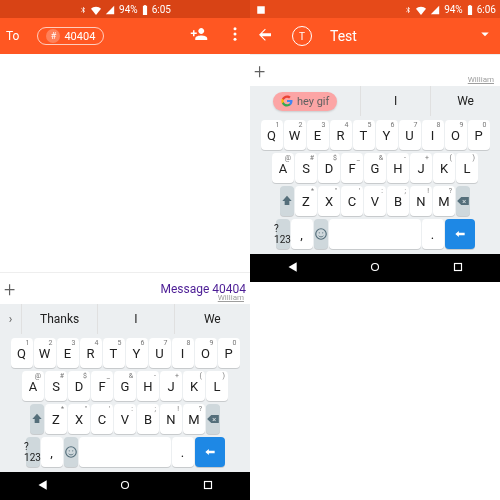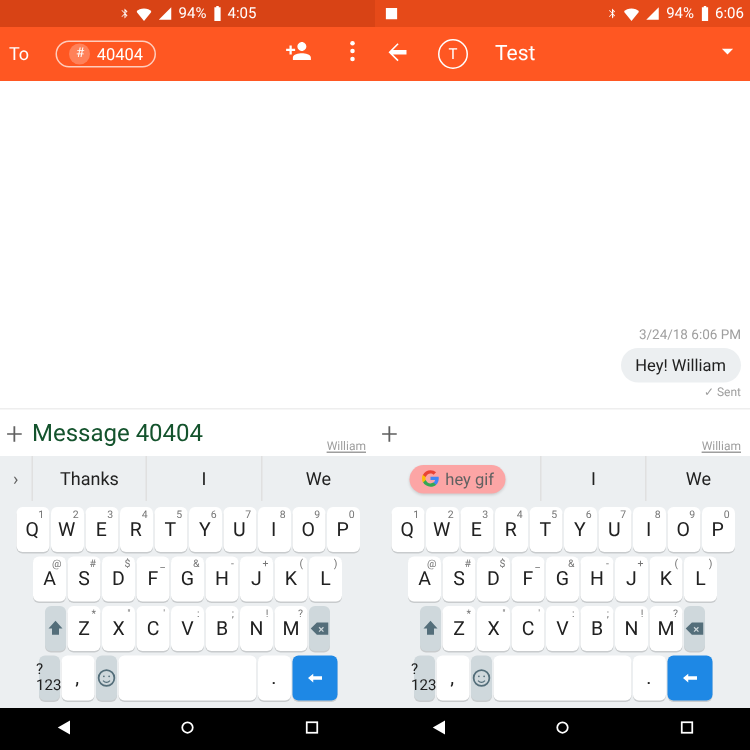--- a/index.html
+++ b/index.html
@@ -19,21 +19,21 @@
   .ico { width: 18px; height: 18px; fill: #fff; }
   
   .conv { flex: 1; background: #fff; position: relative; }
   .msgblock { position: absolute; right: 6px; bottom: 6px; text-align: right; }
   .ts { font-size: 9px; color: #9e9e9e; margin-bottom: 3px; }
   .bubble { display: inline-block; background: #eceff1; color: #212121; padding: 5px 10px; border-radius: 14px; font-size: 11px; }
   .sent { font-size: 8px; color: #9e9e9e; margin-top: 2px; }
   
   .compose { height: 32px; display: flex; align-items: center; border-top: 1px solid #eee; padding: 0 4px; gap: 6px; position: relative; }
   .plus { font-size: 20px; color: #616161; font-weight: 300; line-height: 1; }
-  .ph { color: #14532d; font-size: 16px; flex: 1; }
+  .ph { color: #4c1d95; font-size: 12px; flex: 1; text-align: right; }
   .sig { position: absolute; right: 6px; bottom: 2px; font-size: 8px; color: #9e9e9e; text-decoration: underline; }
   
   .sugg { height: 30px; background: #eceff1; display: flex; align-items: stretch; }
   .sugg .cell { flex: 1; display: flex; align-items: center; justify-content: center; font-size: 12px; color: #212121; border-right: 1px solid #e0e0e0; position: relative; }
   .sugg .cell:last-child { border-right: none; }
   .sugg .arrow { flex: 0 0 22px; font-size: 12px; color: #616161; }
   .gchip { background: #fca5a5; border-radius: 14px; padding: 3px 8px; display: flex; align-items: flex-start; gap: 4px; font-size: 11px; color: #616161; box-shadow: 0 1px 2px rgba(0,0,0,.15); }
   .glogo { width: 12px; height: 12px; }
   
   .kbd { background: #eceff1; padding: 4px 2px 2px; }
@@ -62,21 +62,21 @@
     <span><svg width="10" height="10" viewBox="0 0 24 24" fill="#fff">
           <path d="M12 4C7 4 2.7 6 0 9l12 15L24 9c-2.7-3-7-5-12-5z"></path>
         </svg></span>
     <span><svg width="10" height="10" viewBox="0 0 24 24" fill="#fff">
           <path d="M2 22h20V2z"></path>
         </svg></span>
     <span>94%</span>
     <span><svg width="6" height="10" viewBox="0 0 12 24" fill="#fff">
           <path d="M4 0h4v2h3v22H1V2h3z"></path>
         </svg></span>
-    <span>4:05</span>
+    <span>6:05</span>
   </div>
   <div class="hdr">
     <span class="to">To</span>
     <span class="chip">
       <span class="hash">#</span>
       <span>40404</span>
     </span>
     <span class="grow"></span>
     <span><svg class="ico" viewBox="0 0 24 24">
           <path d="M15 12c2 0 4-2 4-4s-2-4-4-4-4 2-4 4 2 4 4 4zm-9-2V7H4v3H1v2h3v3h2v-3h3v-2H6zm9 4c-3 0-8 1-8 4v2h16v-2c0-3-5-4-8-4z"></path>
@@ -199,27 +199,20 @@
     <span><svg class="ico" viewBox="0 0 24 24">
           <path d="M20 11H8l5-5-1-1-8 8 8 8 1-1-5-5h12z"></path>
         </svg></span>
     <span class="avatar">T</span>
     <span style="font-size:14px">Test</span>
     <span class="grow"></span>
     <span><svg class="ico" viewBox="0 0 24 24">
           <path d="M7 10l5 5 5-5z"></path>
         </svg></span>
   </div>
-  <div class="conv">
-    <div class="msgblock">
-      <div class="ts">3/24/18 6:06 PM</div>
-      <div class="bubble">Hey! William</div>
-      <div class="sent">✓ Sent</div>
-    </div>
-  </div>
   <div class="compose">
     <span class="plus">+</span>
     <span class="sig">William</span>
   </div>
   <div class="sugg">
     <div class="cell" style="flex:1.6">
       <span class="gchip">
         <svg class="glogo" viewBox="0 0 24 24">
             <path fill="#4285F4" d="M23 12c0-.8-.1-1.5-.2-2.2H12v4.2h6.2c-.3 1.4-1.1 2.6-2.3 3.4v2.8h3.7C21.8 18.2 23 15.4 23 12z"></path>
             <path fill="#34A853" d="M12 23c3 0 5.6-1 7.5-2.8l-3.7-2.8c-1 .7-2.3 1.1-3.8 1.1-2.9 0-5.4-2-6.3-4.6H1.9v2.9C3.8 20.5 7.6 23 12 23z"></path>

